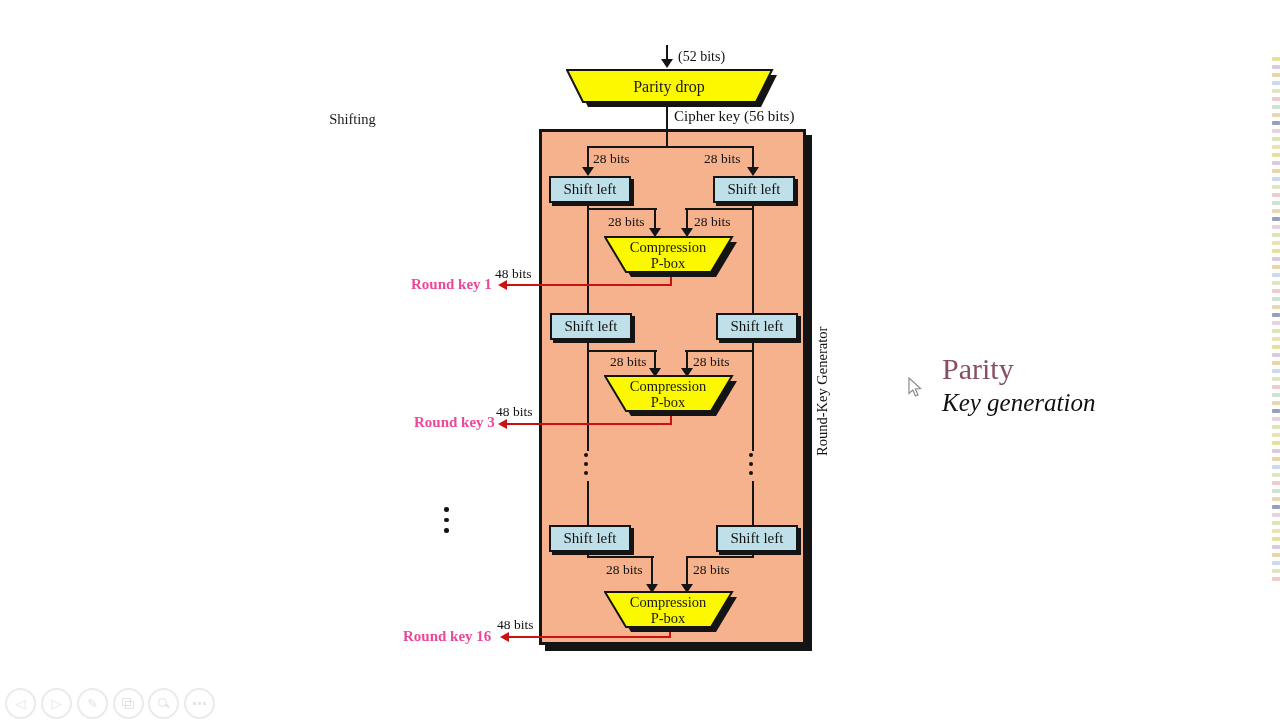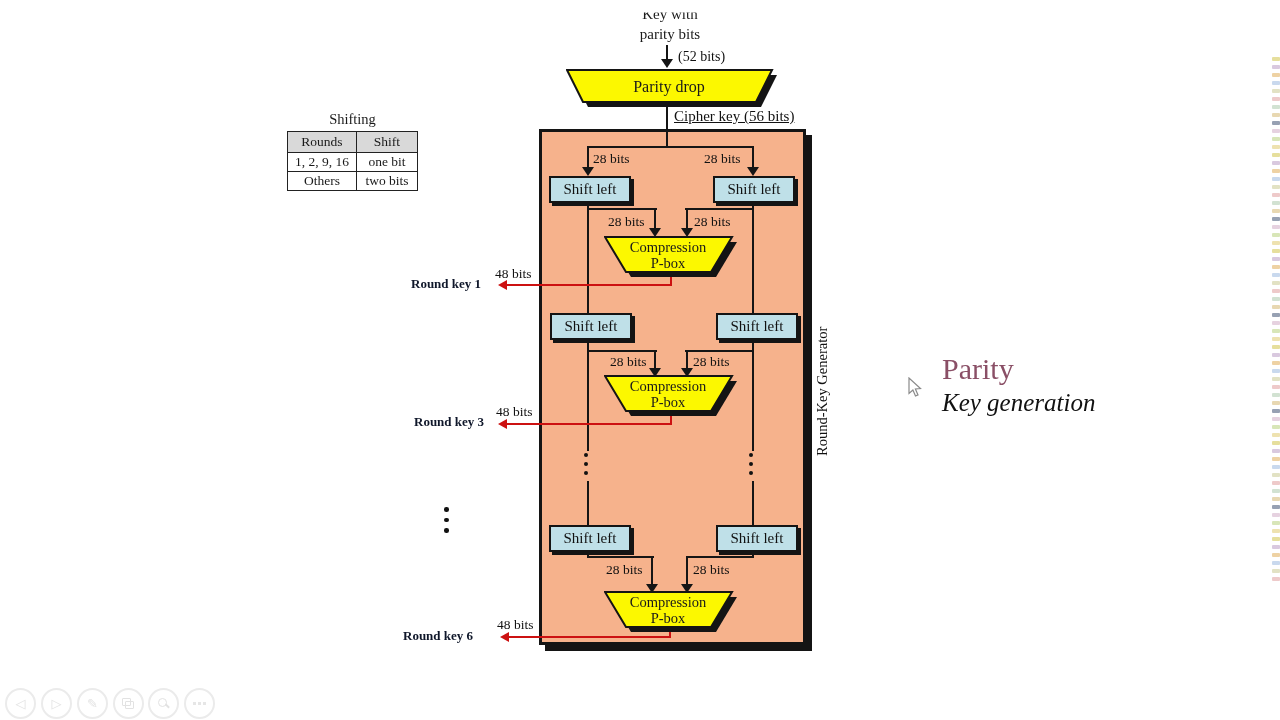--- a/index.html
+++ b/index.html
@@ -7,21 +7,21 @@
           font-family:"Liberation Serif",serif;color:#1a1a1a;}
   
   .ln{position:absolute;background:#151515;z-index:5;}
   .lnr{position:absolute;background:#cc1111;z-index:5;}
   .ah-down{position:absolute;width:0;height:0;border-left:6px solid transparent;
            border-right:6px solid transparent;border-top:9px solid #151515;z-index:6;}
   .ah-left-red{position:absolute;width:0;height:0;border-top:5px solid transparent;
            border-bottom:5px solid transparent;border-right:9px solid #cc1111;z-index:6;}
   
   .bits{position:absolute;font-size:13.5px;color:#111;z-index:7;white-space:nowrap;}
-  .rkey{position:absolute;font-size:13px;font-weight:bold;color:#0f172a;z-index:7;white-space:nowrap;}
+  .rkey{position:absolute;font-size:15px;font-weight:bold;color:#ec4899;z-index:7;white-space:nowrap;}
   
   .panel{position:absolute;left:539px;top:129px;width:261px;height:510px;background:#f6b28c;
          border:3px solid #141414;box-shadow:6px 6px 0 #141414;z-index:2;}
   .genlabel{position:absolute;left:812px;top:318px;height:146px;width:20px;z-index:7;
             writing-mode:vertical-rl;transform:rotate(180deg);font-size:14.5px;color:#111;
             text-align:center;line-height:20px;}
   
   .shiftbox{position:absolute;width:78px;height:23px;background:#bfe0e8;border:2px solid #141414;
             box-shadow:3px 3px 0 #141414;z-index:6;display:flex;align-items:center;justify-content:center;
             font-size:15px;color:#111;}
@@ -62,54 +62,34 @@
   
   .strip-seg{position:absolute;left:1272px;width:8px;height:4px;border-radius:1px;z-index:8;}
   
   .cursor{position:absolute;left:908px;top:377px;z-index:9;}
 </style>
 </head>
 <body>
 
 <div id="screen">
 
-  <div class="keylabel">
-    <span class="clip">Key with</span>
-    <span>parity bits</span>
-  </div>
   <div class="ln" style="left:666px;top:45px;width:2px;height:15px;"></div>
   <div class="ah-down" style="left:661px;top:59px;"></div>
   <div class="bits" style="left:678px;top:49px;font-size:14px;">(52 bits)</div>
 
   <svg class="trap" style="left:566px;top:69px;" width="216" height="42" viewBox="0 0 216 42">
     <polygon points="6,6 211,6 195,38 22,38" fill="#141414"></polygon>
     <polygon points="1,1 206,1 190,33 17,33" fill="#fcf800" stroke="#141414" stroke-width="2"></polygon>
     <text x="103" y="23" text-anchor="middle" font-size="16">Parity drop</text>
   </svg>
 
   <div class="ln" style="left:666px;top:101px;width:2px;height:47px;"></div>
-  <div class="bits" style="left:674px;top:108px;font-size:15px;text-decoration:underline;">Cipher key (56 bits)</div>
+  <div class="bits" style="left:674px;top:108px;font-size:15px;">Cipher key (56 bits)</div>
 
   <div class="shift-title">Shifting</div>
-  <table class="shifting">
-    <tbody>
-        <tr>
-      <th>Rounds</th>
-      <th>Shift</th>
-    </tr>
-    <tr>
-      <td>1, 2, 9, 16</td>
-      <td>one bit</td>
-    </tr>
-    <tr>
-      <td>Others</td>
-      <td>two bits</td>
-    </tr>
-  </tbody>
-    </table>
 
   <div class="panel"></div>
   <div class="genlabel">Round-Key Generator</div>
 
   <div class="ln" style="left:587px;top:146px;width:167px;height:2px;"></div>
   <div class="ln" style="left:587px;top:146px;width:2px;height:22px;"></div>
   <div class="ah-down" style="left:582px;top:167px;"></div>
   <div class="ln" style="left:752px;top:146px;width:2px;height:22px;"></div>
   <div class="ah-down" style="left:747px;top:167px;"></div>
   <div class="bits" style="left:593px;top:151px;">28 bits</div>
@@ -218,21 +198,21 @@
     <polygon points="6,6 133,6 112,41 27,41" fill="#141414"></polygon>
     <polygon points="1,1 128,1 107,36 22,36" fill="#fcf800" stroke="#141414" stroke-width="2"></polygon>
     <text x="64" y="16" text-anchor="middle" font-size="14.5">Compression</text>
     <text x="64" y="32" text-anchor="middle" font-size="14.5">P-box</text>
   </svg>
 
   <div class="lnr" style="left:669px;top:624px;width:2px;height:14px;"></div>
   <div class="lnr" style="left:508px;top:636px;width:163px;height:2px;"></div>
   <div class="ah-left-red" style="left:500px;top:632px;"></div>
   <div class="bits" style="left:497px;top:617px;">48 bits</div>
-  <div class="rkey" style="left:403px;top:628px;">Round key 6</div>
+  <div class="rkey" style="left:403px;top:628px;">Round key 16</div>
 
   <div class="fig-head">Parity</div>
   <div class="fig-sub">Key generation</div>
 
   <svg class="cursor" width="15" height="21" viewBox="0 0 15 21">
     <path d="M1,1 L1,16.5 L4.9,13 L7.5,19 L10,17.9 L7.4,12 L12.5,11.6 Z" fill="#ffffff" stroke="#8a8a8a" stroke-width="1.2"></path>
   </svg>
 
   <div class="tbtn" style="left:5px;">
       <span>◁</span>

